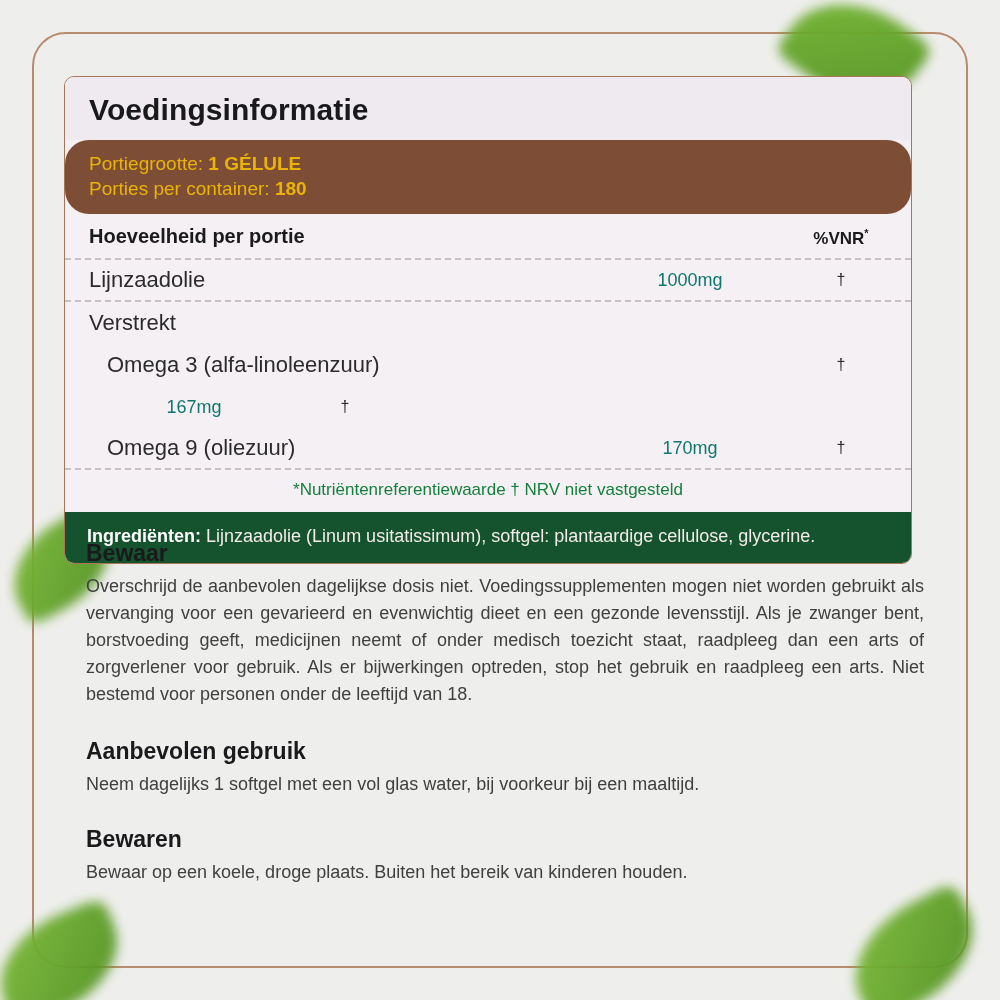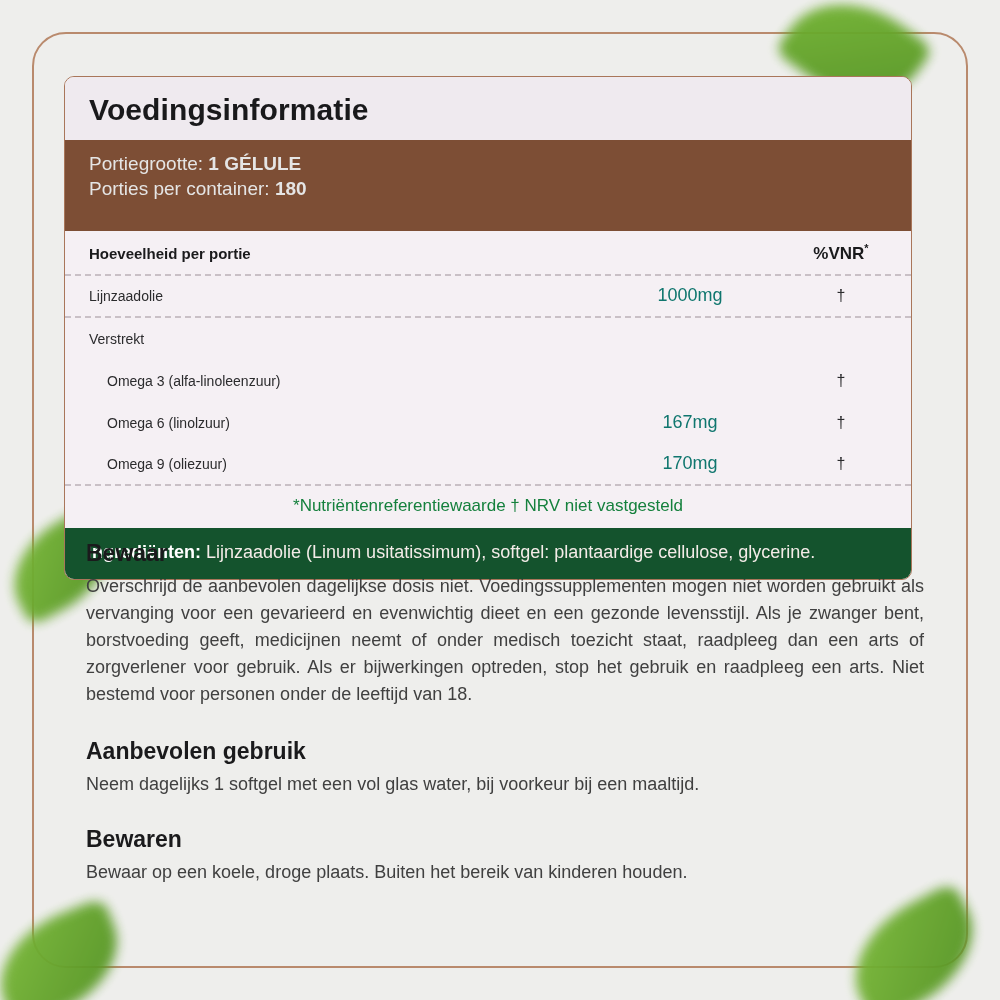--- a/index.html
+++ b/index.html
@@ -70,37 +70,38 @@
   .card-title {
     font-size: 30px;
     font-weight: bold;
     color: #19191b;
     letter-spacing: .1px;
     line-height: 1.1;
   }
 
   .serving-band {
     background: #7d4e35;
-    color: #e5e5e5;
-    padding: 11px 24px 30px 24px;
+    color: #eab308;
+    padding: 11px 24px 13px 24px;
     line-height: 1.32;
+    border-radius: 24px;
   }
   .serving-line { font-size: 19px; }
   .serving-line b { font-weight: bold; }
 
   .tbl-head {
     display: flex;
     align-items: baseline;
     padding: 11px 24px 10px 24px;
     background: #f5f0f4;
     border-bottom: 2px dashed #c9c0c6;
   }
   .tbl-head .h-left {
     flex: 1;
-    font-size: 15px;
+    font-size: 20px;
     font-weight: bold;
     color: #1a1a1c;
   }
   .tbl-head .h-right {
     font-size: 17px;
     font-weight: bold;
     color: #1a1a1c;
     width: 92px;
     text-align: center;
   }
@@ -109,21 +110,21 @@
   .row {
     display: flex;
     align-items: center;
     background: #f5f0f4;
     padding: 0 24px;
     min-height: 42px;
   }
   .row.dashed { border-bottom: 2px dashed #c9c0c6; }
   .row .c-name {
     flex: 1;
-    font-size: 14px;
+    font-size: 22px;
     color: #2b2b2d;
   }
   .row .c-amount {
     width: 210px;
     text-align: center;
     font-size: 18px;
     color: #0f766e;
   }
   .row .c-dv {
     width: 92px;
@@ -218,21 +219,20 @@
         <div class="row">
           <div class="c-name">Verstrekt</div>
           <div class="c-amount"></div>
           <div class="c-dv"></div>
         </div>
         <div class="row indent">
           <div class="c-name">Omega 3 (alfa-linoleenzuur)</div>
           <div class="c-dv">†</div>
         </div>
         <div class="row indent">
-          <div class="c-name">Omega 6 (linolzuur)</div>
           <div class="c-amount">167mg</div>
           <div class="c-dv">†</div>
         </div>
         <div class="row indent dashed">
           <div class="c-name">Omega 9 (oliezuur)</div>
           <div class="c-amount">170mg</div>
           <div class="c-dv">†</div>
         </div>
       </div>
 

